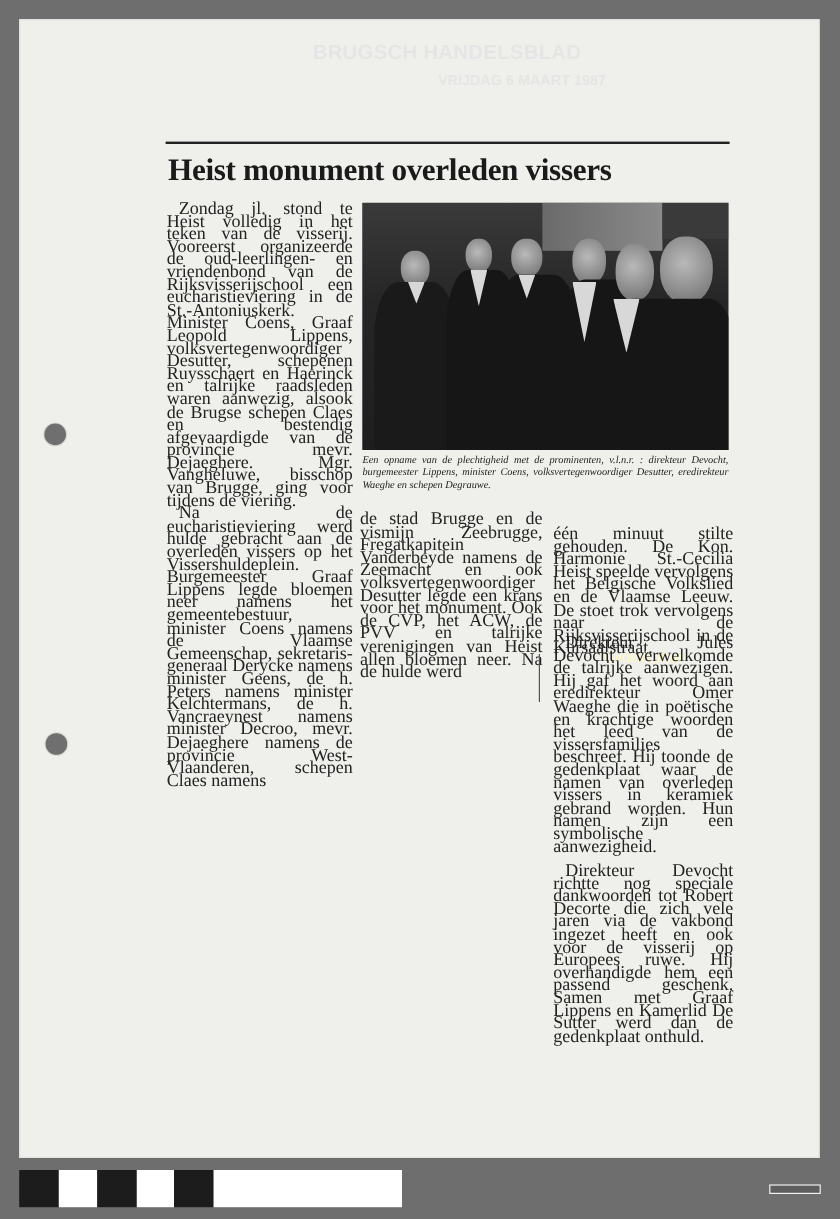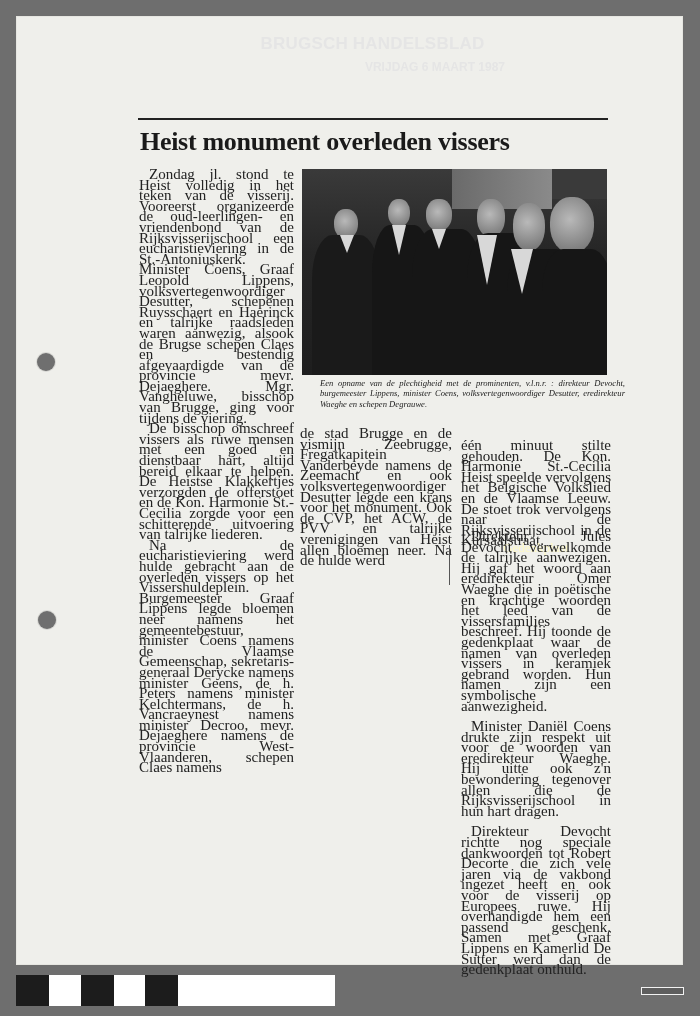--- a/index.html
+++ b/index.html
@@ -65,21 +65,21 @@
       position: absolute; border-radius: 45% 45% 48% 48%;
       background: radial-gradient(circle at 45% 40%, #b9b9b9, #6a6a6a);
     }
     .person .body {
       position: absolute; border-radius: 30% 30% 0 0; background: #161616;
     }
     .person .shirt {
       position: absolute; background: #d8d8d8; clip-path: polygon(0 0, 100% 0, 50% 100%);
     }
     .caption {
-      position: absolute; left: 320px; top: 378px; width: 305px;
+      position: absolute; left: 302px; top: 378px; width: 305px;
       font-size: 8.6px; line-height: 10.4px; font-style: italic; color: #222; text-align: justify; font-family: Liberation Serif, serif;
     }
     .rule-vert {
       position: absolute; left: 449px; top: 545px; width: 1px; height: 40px; background: #555;
     }
     .strip {
       position: absolute; top: 975px; height: 31px;
     }
     .label {
       position: absolute; left: 641px; top: 987px; width: 41px; height: 6px;
@@ -97,21 +97,20 @@
 <div class="masthead">
   <div class="name">BRUGSCH HANDELSBLAD</div>
   <div class="date">VRIJDAG 6 MAART 1987</div>
 </div>
 
 <div class="rule"></div>
 <div class="headline">Heist monument overleden vissers</div>
 
 <div class="col col1">
   <p>Zondag jl. stond te Heist volledig in het teken van de visserij. Vooreerst organizeerde de oud-leerlingen- en vriendenbond van de Rijksvisserijschool een eucharistieviering in de St.-Antoniuskerk. Minister Coens, Graaf Leopold Lippens, volksvertegenwoordiger Desutter, schepenen Ruysschaert en Haerinck en talrijke raadsleden waren aanwezig, alsook de Brugse schepen Claes en bestendig afgevaardigde van de provincie mevr. Dejaeghere. Mgr. Vangheluwe, bisschop van Brugge, ging voor tijdens de viering.</p>
-  <p>De bisschop omschreef vissers als ruwe mensen met een goed en dienstbaar hart, altijd bereid elkaar te helpen. De Heistse Klakkertjes verzorgden de offerstoet en de Kon. Harmonie St.-Cecilia zorgde voor een schitterende uitvoering van talrijke liederen.</p>
   <p>Na de eucharistieviering werd hulde gebracht aan de overleden vissers op het Vissershuldeplein. Burgemeester Graaf Lippens legde bloemen neer namens het gemeentebestuur, minister Coens namens de Vlaamse Gemeenschap, sekretaris-generaal Derycke namens minister Geens, de h. Peters namens minister Kelchtermans, de h. Vancraeynest namens minister Decroo, mevr. Dejaeghere namens de provincie West-Vlaanderen, schepen Claes namens</p>
 </div>
 
 <div class="photo">
   <div class="bg"></div>
   <div class="wall"></div>
   <div class="flag"></div>
 
   <div class="person" style="left:10px; top:40px;">
     <div class="head" style="left:22px; top:0; width:24px; height:30px;"></div>
@@ -151,21 +150,20 @@
 </div>
 
 <div class="col col3">
   <p class="noind">één minuut stilte gehouden. De Kon. Harmonie St.-Cecilia Heist speelde vervolgens het Belgische Volkslied en de Vlaamse Leeuw. De stoet trok vervolgens naar de Rijksvisserijschool in de Kursaalstraat.</p>
 </div>
 
 <div class="subhead">Gedenkplaat</div>
 
 <div class="col col3b">
   <p>Direkteur Jules Devocht verwelkomde de talrijke aanwezigen. Hij gaf het woord aan eredirekteur Omer Waeghe die in poëtische en krachtige woorden het leed van de vissersfamilies beschreef. Hij toonde de gedenkplaat waar de namen van overleden vissers in keramiek gebrand worden. Hun namen zijn een symbolische aanwezigheid.</p>
-  <p>Minister Daniël Coens drukte zijn respekt uit voor de woorden van eredirekteur Waeghe. Hij uitte ook z'n bewondering tegenover allen die de Rijksvisserijschool in hun hart dragen.</p>
   <p>Direkteur Devocht richtte nog speciale dankwoorden tot Robert Decorte die zich vele jaren via de vakbond ingezet heeft en ook voor de visserij op Europees ruwe. Hij overhandigde hem een passend geschenk. Samen met Graaf Lippens en Kamerlid De Sutter werd dan de gedenkplaat onthuld.</p>
 </div>
 
 <div class="rule-vert"></div>
 
 <div class="strip" style="left:16px; width:33px; background:#1c1c1c;"></div>
 <div class="strip" style="left:49px; width:32px; background:#ffffff;"></div>
 <div class="strip" style="left:81px; width:33px; background:#1c1c1c;"></div>
 <div class="strip" style="left:114px; width:31px; background:#ffffff;"></div>
 <div class="strip" style="left:145px; width:33px; background:#1c1c1c;"></div>

